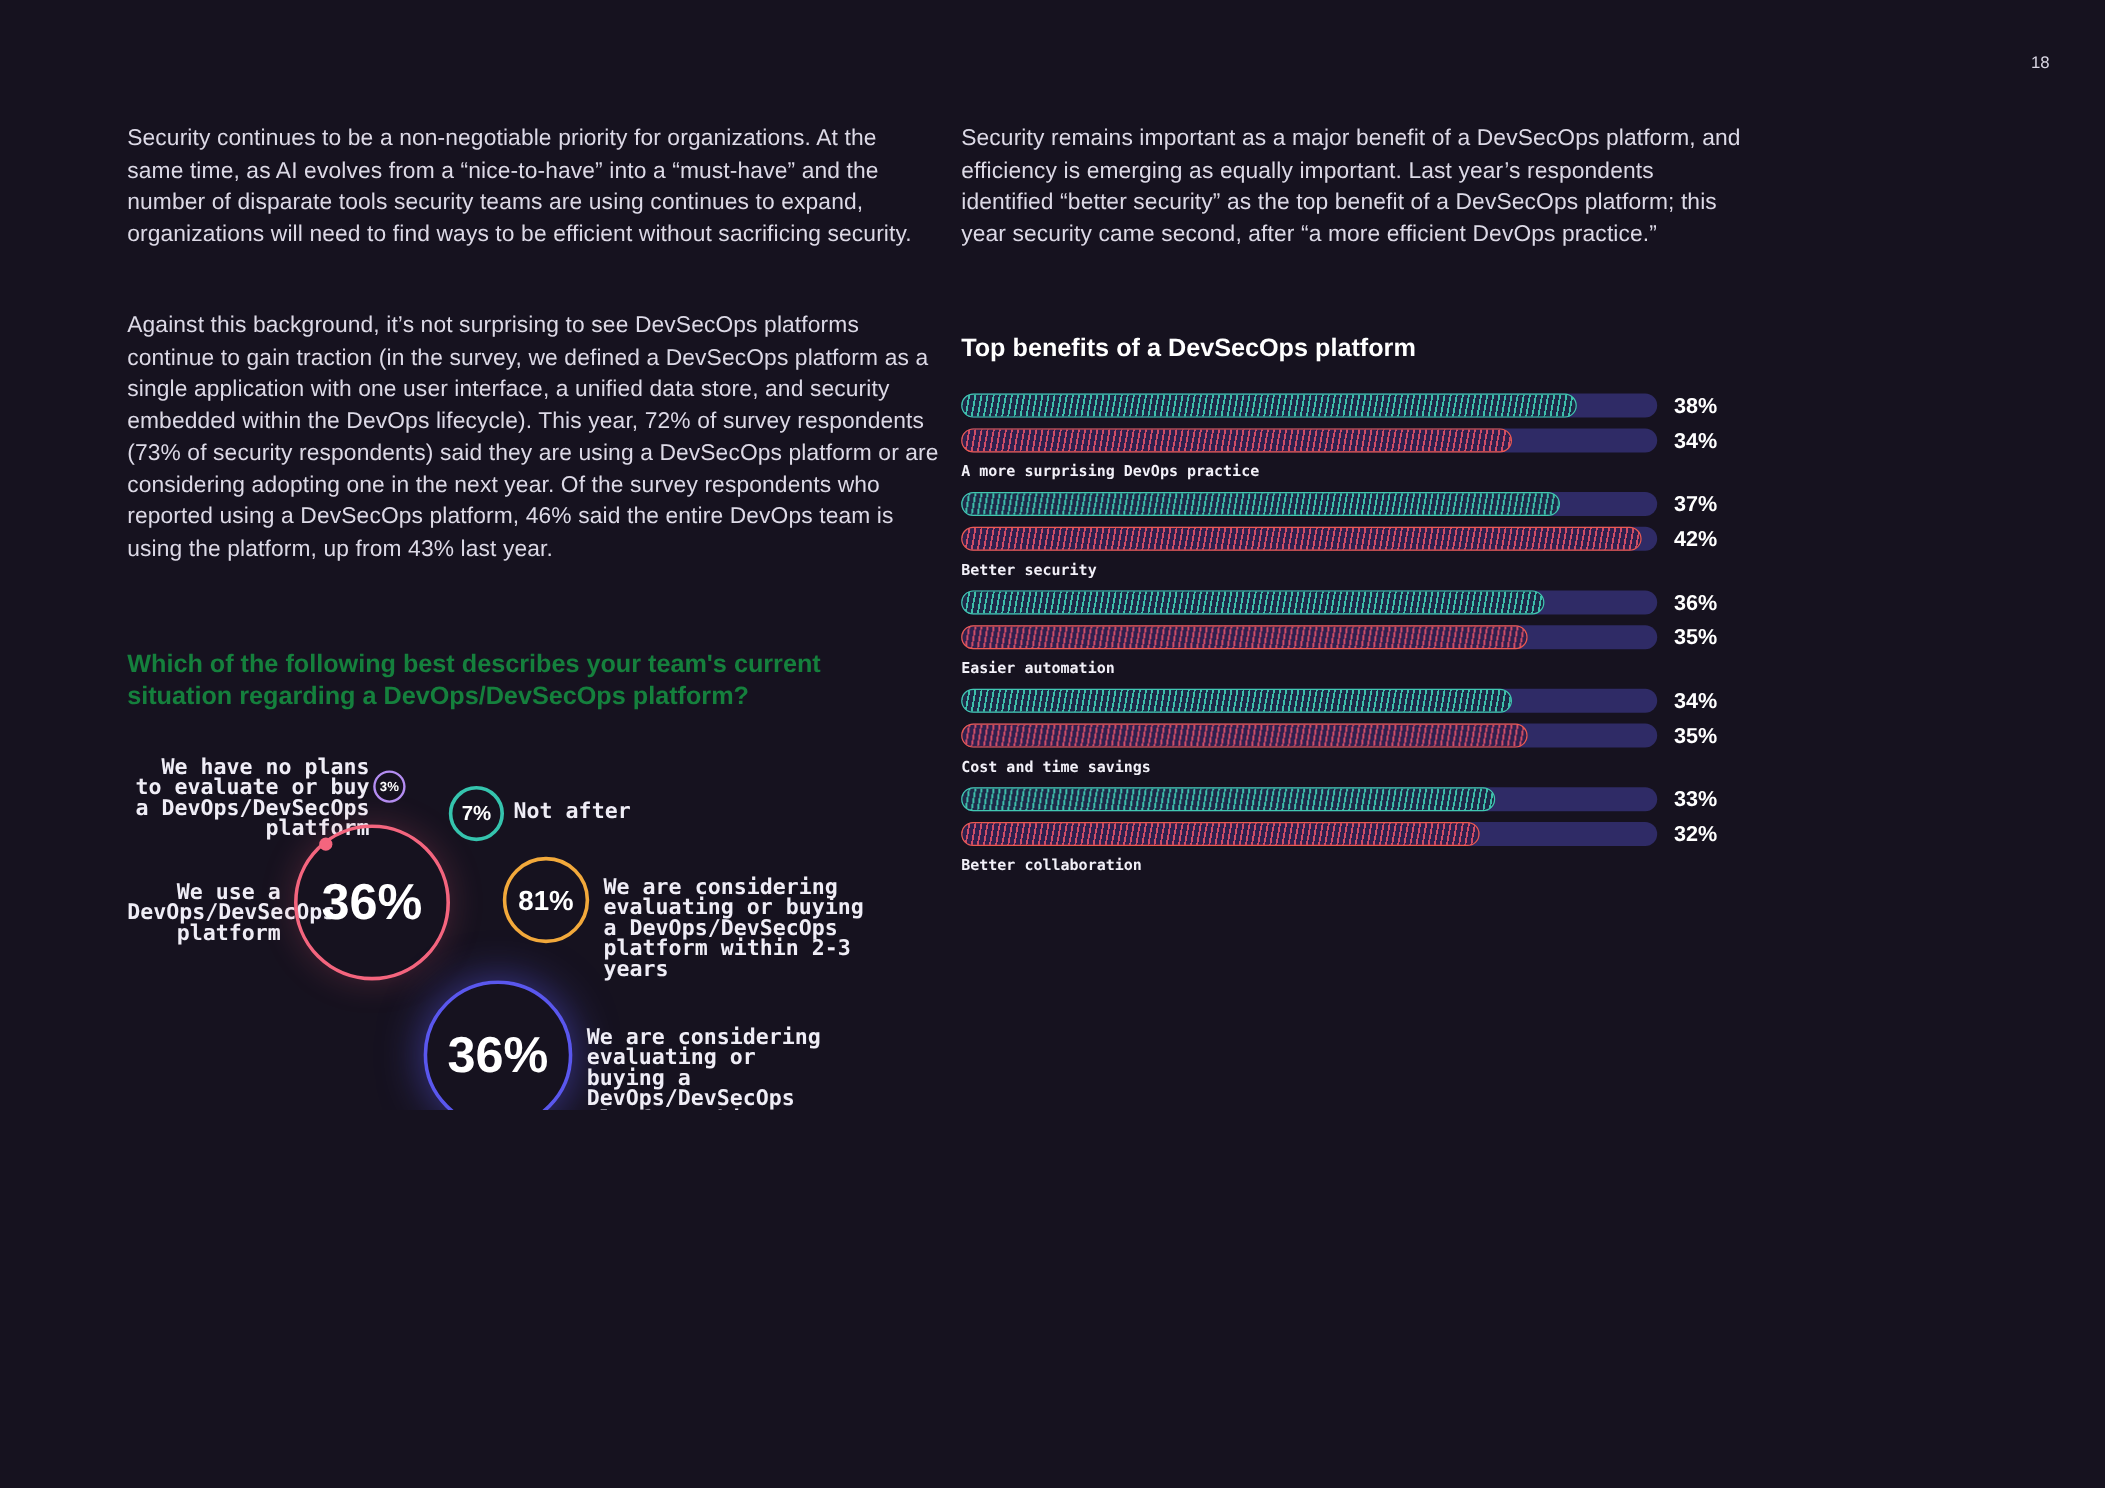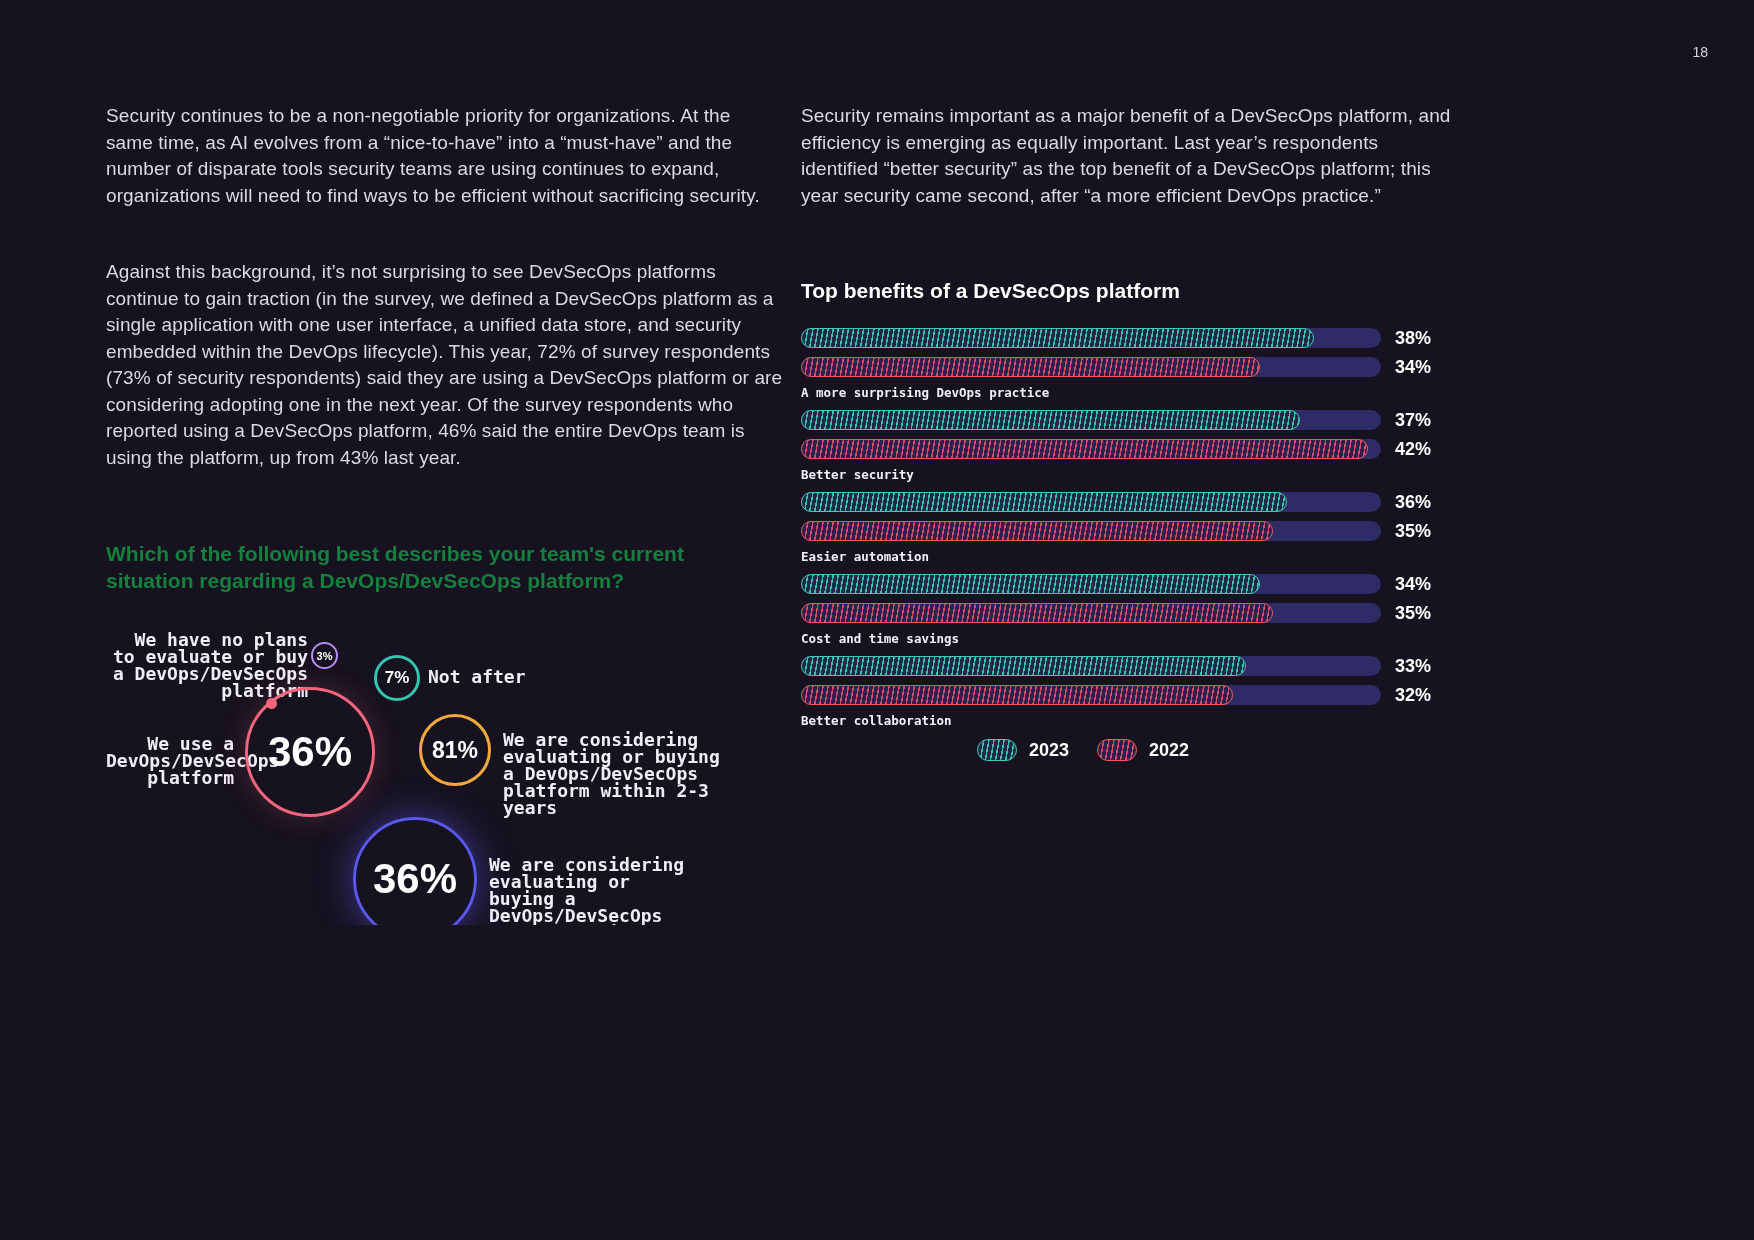--- a/index.html
+++ b/index.html
@@ -175,26 +175,20 @@
         <div class="bar-row">
           <div class="bar-track">
             <div class="bar-fill pat-2022" style="width: 74.4186%;"></div>
           </div>
           <div class="bar-value">32%</div>
         </div>
         <div class="bar-cat">Better collaboration</div>
       </div>
     </div>
 
-  <div class="legend">
-    <span class="swatch pat-2023"></span>
-    <span class="legend-label">2023</span>
-    <span class="swatch pat-2022"></span>
-    <span class="legend-label">2022</span>
-  </div>
 
   <div class="footer">
     <span class="follow">Follow us:</span>
     <a class="soc">
         <span class="in">in</span>
       </a>
     <a class="soc">
         <svg width="13" height="13" viewBox="0 0 24 24">
           <path fill="#16121f" d="M23.64 4.56c-.88.39-1.83.65-2.82.77a4.93 4.93 0 0 0 2.16-2.72c-.95.56-2 .97-3.13 1.19a4.92 4.92 0 0 0-8.38 4.48A13.97 13.97 0 0 1 1.33 3.16a4.92 4.92 0 0 0 1.52 6.57c-.8-.03-1.56-.25-2.22-.62v.06a4.92 4.92 0 0 0 3.95 4.83c-.42.11-.86.17-1.3.17-.32 0-.63-.03-.93-.09a4.93 4.93 0 0 0 4.6 3.42A9.87 9.87 0 0 1 0 19.54a13.94 13.94 0 0 0 7.55 2.21c9.06 0 14.01-7.5 14.01-14.01 0-.21 0-.43-.02-.64a10 10 0 0 0 2.46-2.54z"></path>
         </svg>

